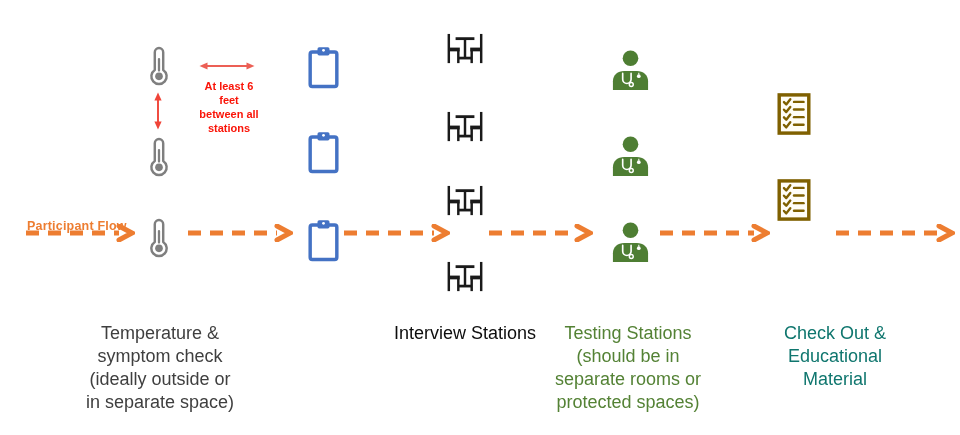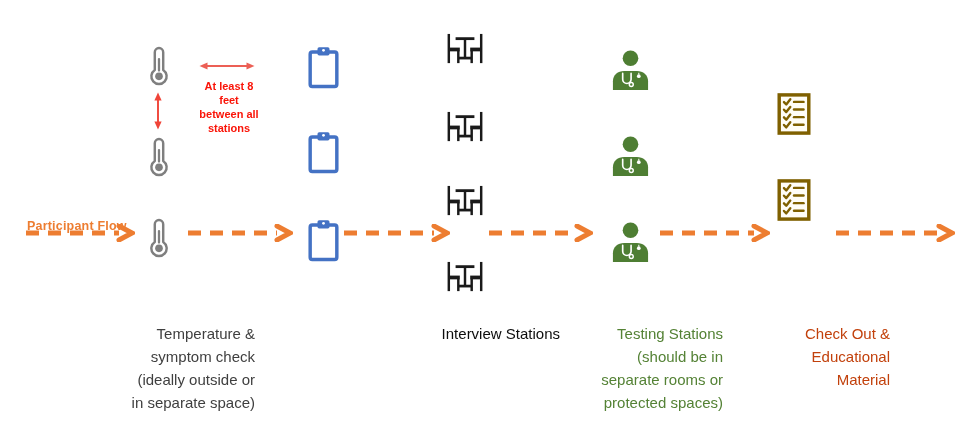--- a/index.html
+++ b/index.html
@@ -15,28 +15,28 @@
     font-size:12.5px;font-weight:bold;color:#ED7D31;
     white-space:nowrap;letter-spacing:.2px;
   }
   .note-red{
     position:absolute;left:189px;top:79px;width:80px;
     font-size:11px;font-weight:bold;line-height:14px;
     color:#FA1408;text-align:center;white-space:pre-line;
   }
   .station-label{
     position:absolute;top:322px;width:190px;
-    font-size:15px;line-height:23px;text-align:right;
+    font-size:18px;line-height:23px;text-align:center;
     white-space:pre-line;
   }
   .label-temp{left:65px;color:#3F3F3F;}
   .label-reg{left:217px;color:#4472C4;}
   .label-int{left:370px;color:#0D0D0D;}
   .label-test{left:533px;color:#548235;}
-  .label-out{left:700px;color:#c2410c;}
+  .label-out{left:740px;color:#0f766e;}
   svg.ico, svg.arrow{position:absolute;display:block;}
 </style>
 </head>
 <body>
 
 <svg width="0" height="0" style="position:absolute" aria-hidden="true">
   <defs>
     <symbol id="sym-thermometer" viewBox="0 0 34 52">
       <path d="M11.5,31.15 L11.5,8 A5.5,5.5 0 0 1 22.5,8 L22.5,31.15 A10,10 0 1 1 11.5,31.15 Z" fill="#fff" stroke="#7F7F7F" stroke-width="3.2" stroke-linejoin="round"></path>
       <line x1="17" y1="17" x2="17" y2="32" stroke="#7F7F7F" stroke-width="3" stroke-linecap="round"></line>
@@ -124,21 +124,21 @@
   <svg class="arrow" style="left:199px;top:60px" width="56" height="12">
     <line x1="7" y1="6" x2="49" y2="6" stroke="#EC5F55" stroke-width="1.9"></line>
     <polygon points="0.5,6 8.5,2.4 8.5,9.6" fill="#EC5F55"></polygon>
     <polygon points="55.5,6 47.5,2.4 47.5,9.6" fill="#EC5F55"></polygon>
   </svg>
   <svg class="arrow" style="left:152px;top:92px" width="12" height="38">
     <line x1="6" y1="7" x2="6" y2="31" stroke="#F04438" stroke-width="1.9"></line>
     <polygon points="6,0.5 2.4,8.5 9.6,8.5" fill="#F04438"></polygon>
     <polygon points="6,37.5 2.4,29.5 9.6,29.5" fill="#F04438"></polygon>
   </svg>
-  <div class="note-red">At least 8
+  <div class="note-red">At least 6
 feet
 between all
 stations</div>
 
   <svg class="ico" style="left:146px;top:46px" width="26" height="40">
       <use href="#sym-thermometer"></use>
     </svg>
   <svg class="ico" style="left:146px;top:137px" width="26" height="40">
       <use href="#sym-thermometer"></use>
     </svg>

